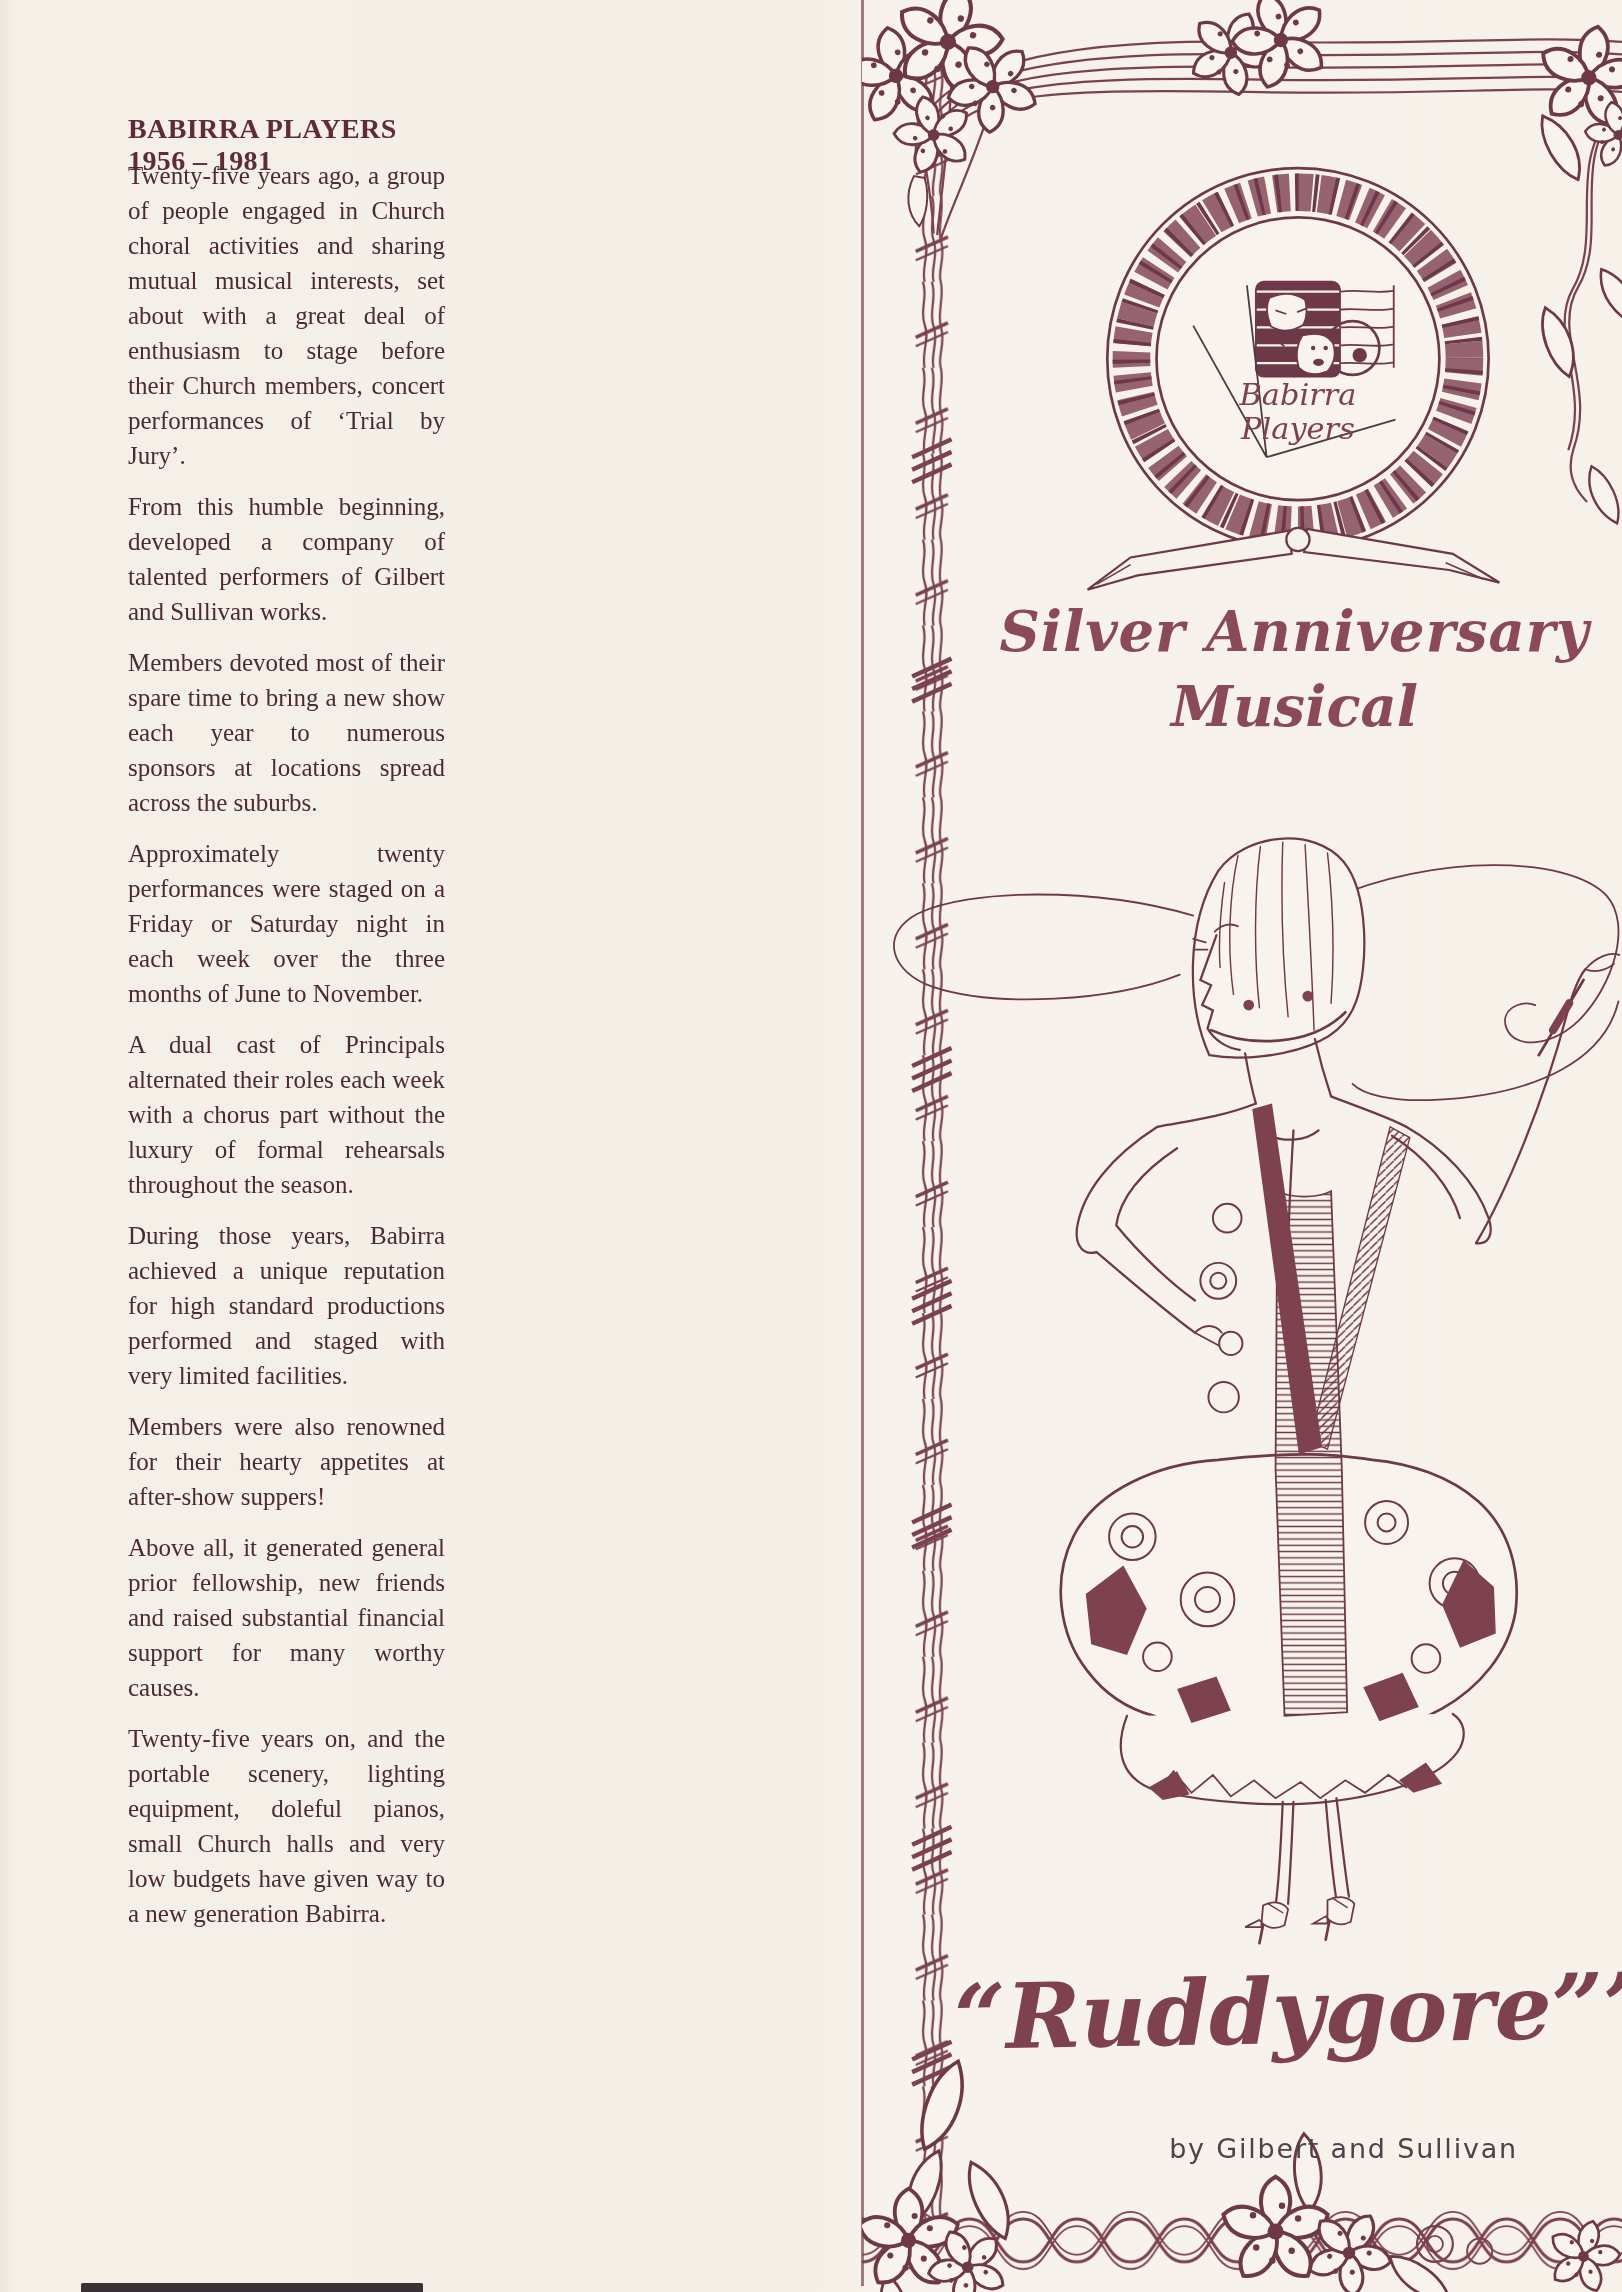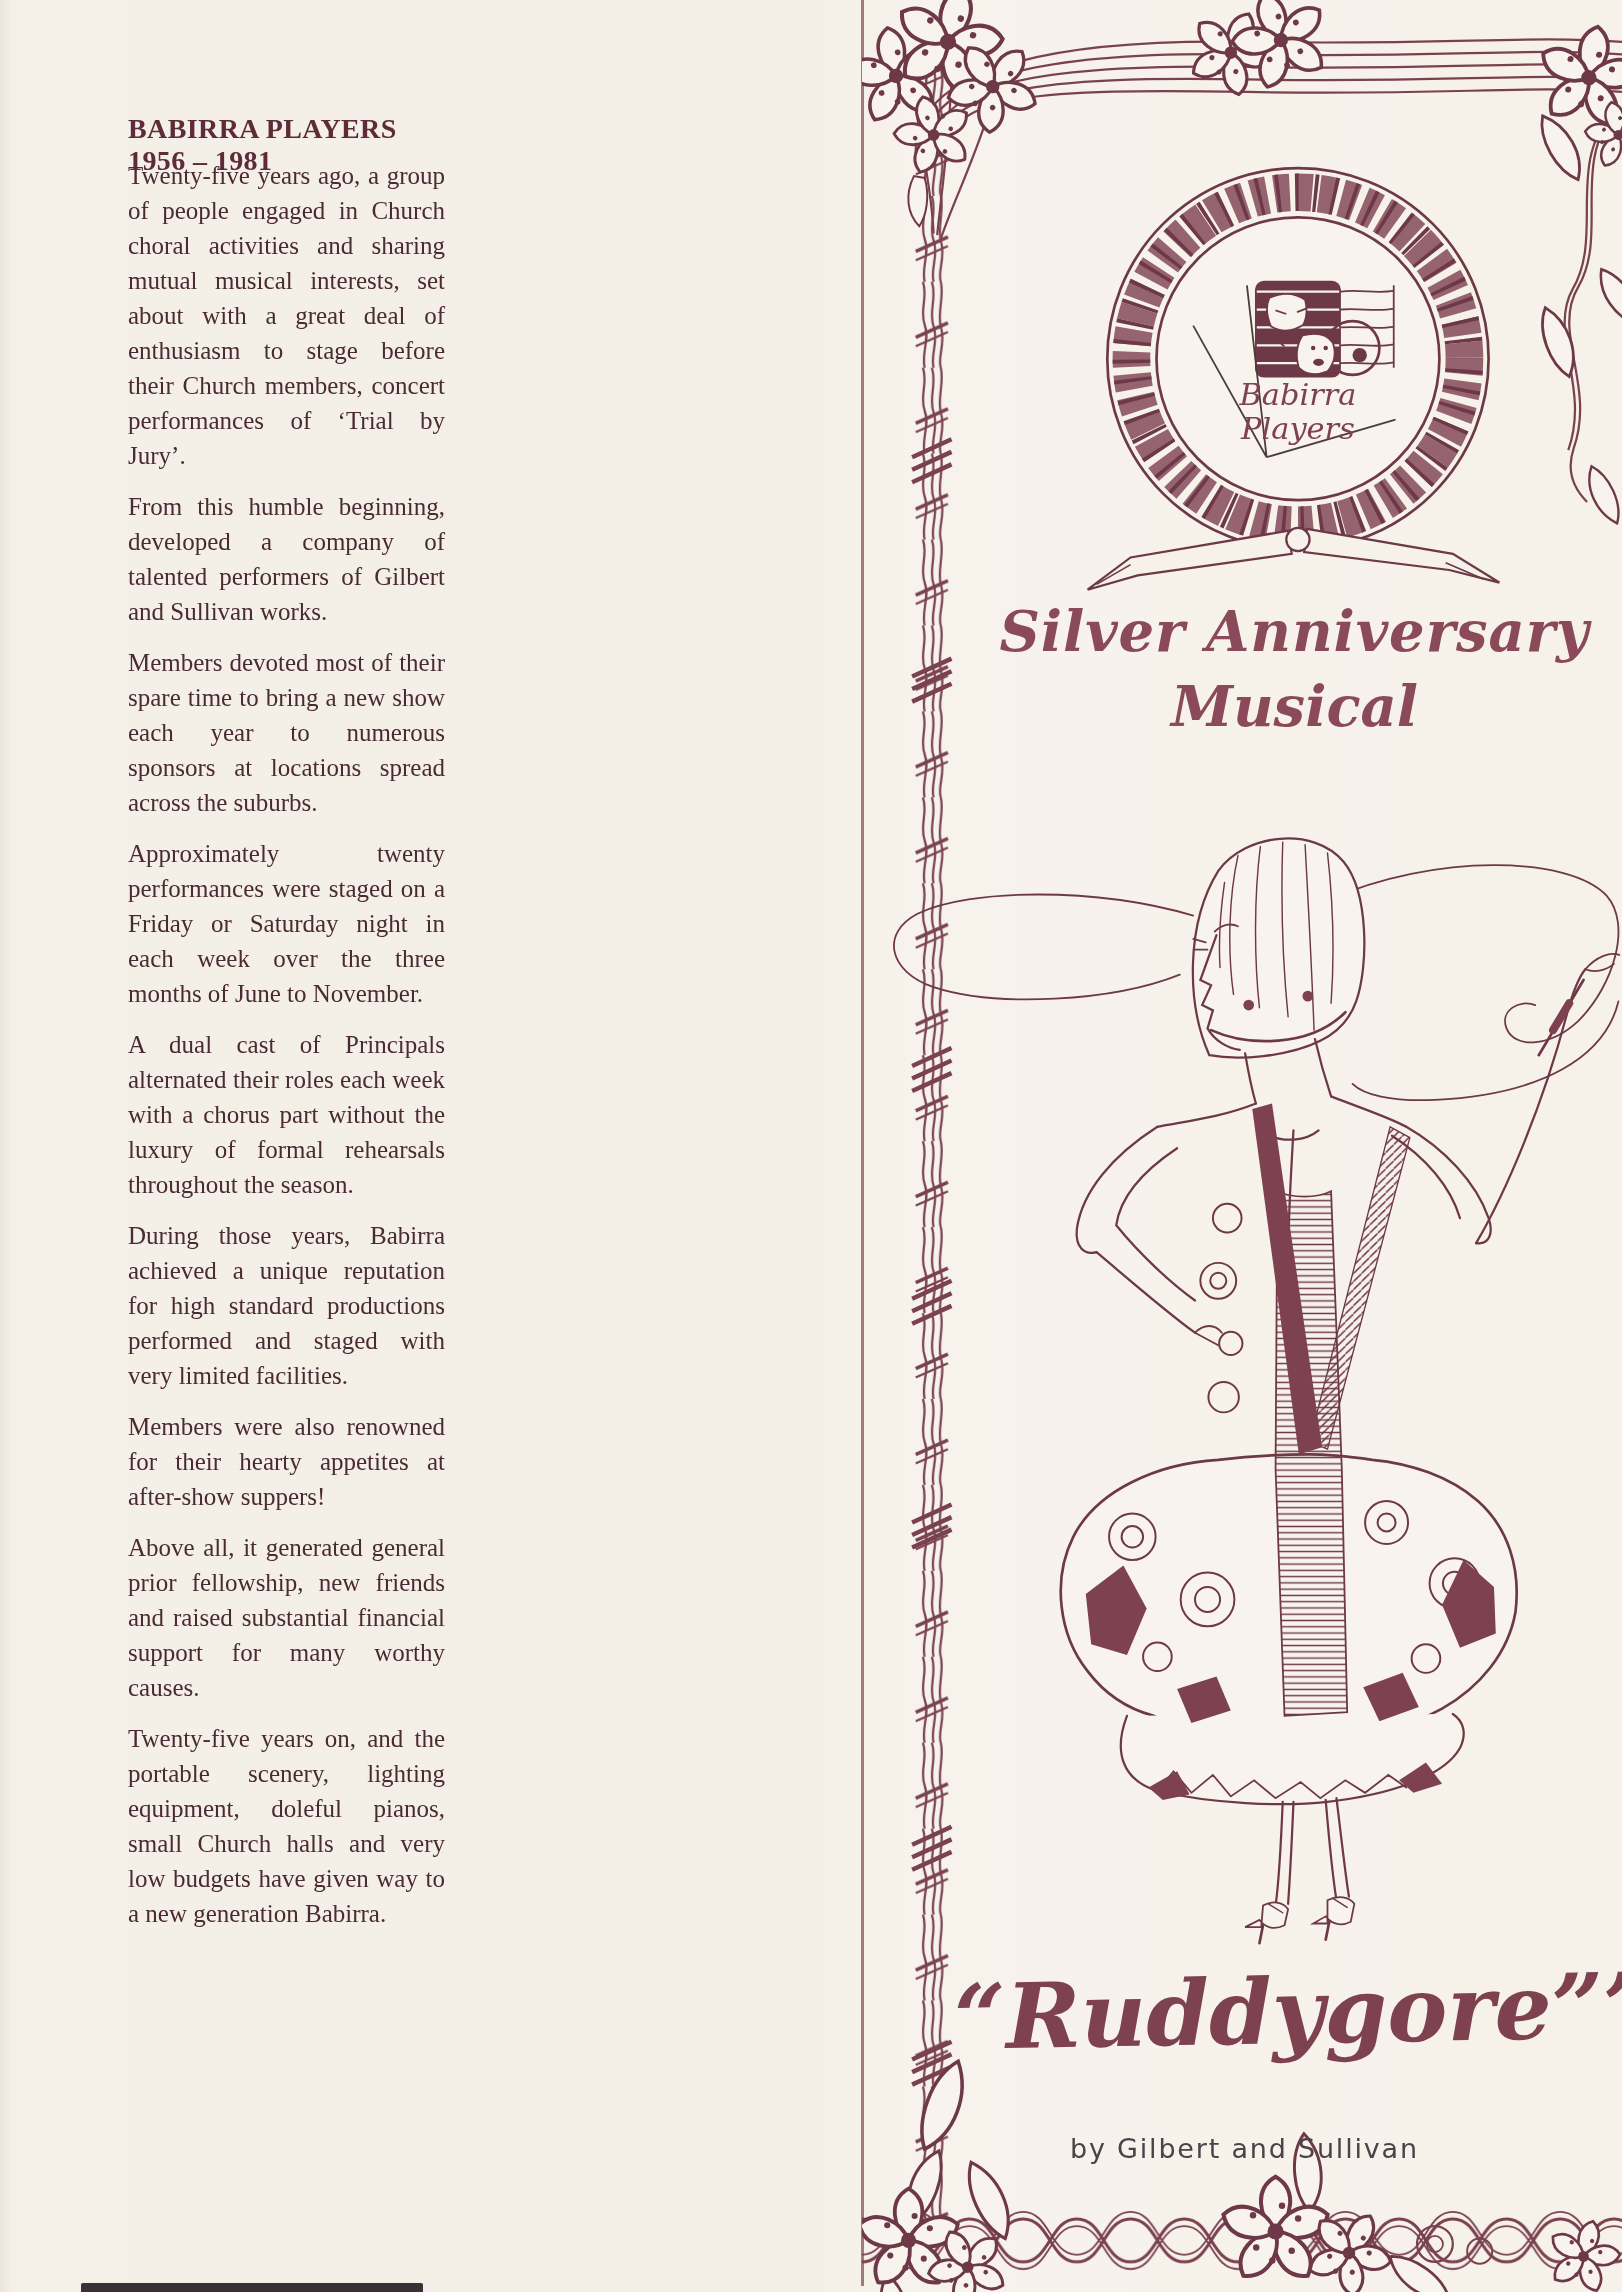--- a/index.html
+++ b/index.html
@@ -25,21 +25,21 @@
     font-family:"DejaVu Serif", serif;font-style:italic;font-weight:bold;color:#8a4a59;
   }
   .subtitle.l1{top:598px;font-size:56px;letter-spacing:0.9px;}
   .subtitle.l2{top:673px;font-size:56px;}
   .show-title{
     position:absolute;left:954px;top:1958px;width:681px;text-align:center;
     font-family:"DejaVu Serif", serif;font-style:italic;font-weight:bold;
     font-size:90px;color:#7d4150;transform:rotate(-1deg);
   }
   .byline{
-    position:absolute;left:1070px;top:2133px;width:448px;text-align:left;
+    position:absolute;left:1070px;top:2133px;width:448px;text-align:right;
     font-family:"DejaVu Sans", sans-serif;font-size:27px;color:#4b4349;letter-spacing:1.8px;
   }
   .scan-bar{position:absolute;left:81px;top:2283px;width:342px;height:9.9px;background:#3a3136;border-radius:1.8px;}
   svg text{font-family:"DejaVu Serif", serif;}
 </style>
 </head>
 <body>
 
 <div class="left-page">
   <div class="lp-title">BABIRRA PLAYERS 1956 – 1981</div>

